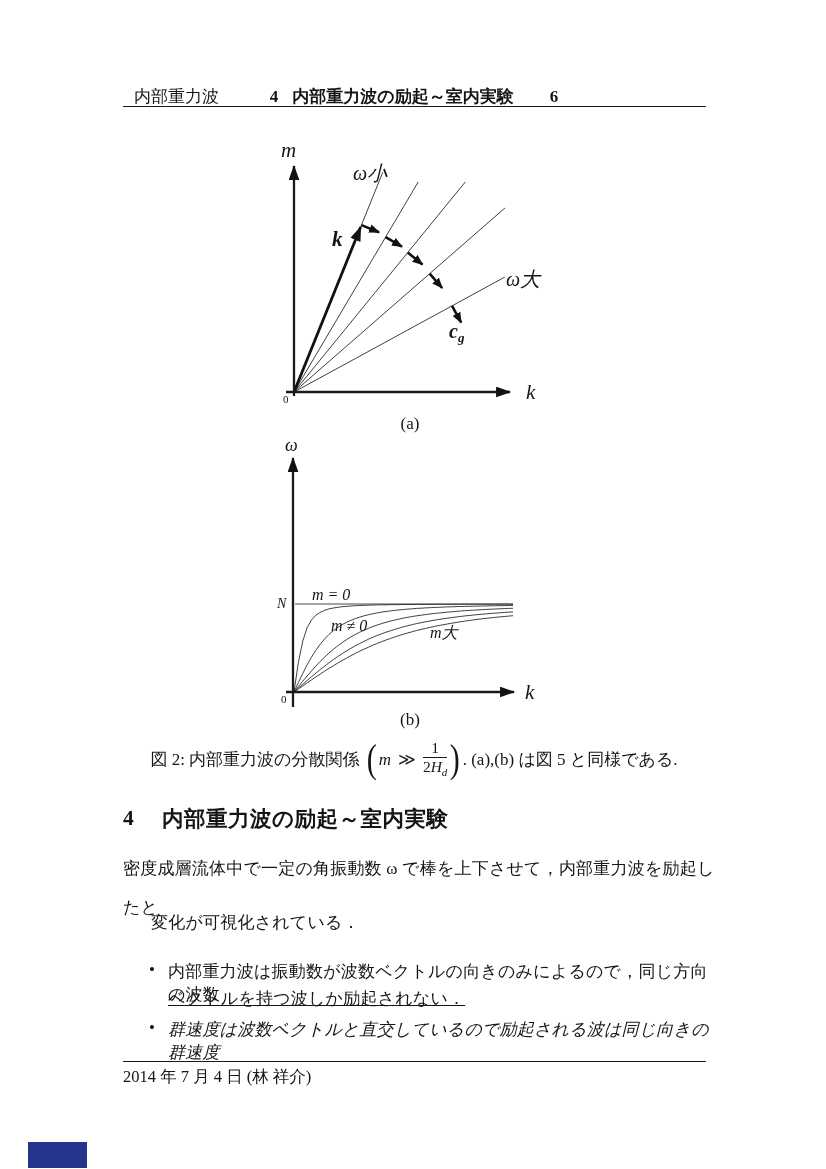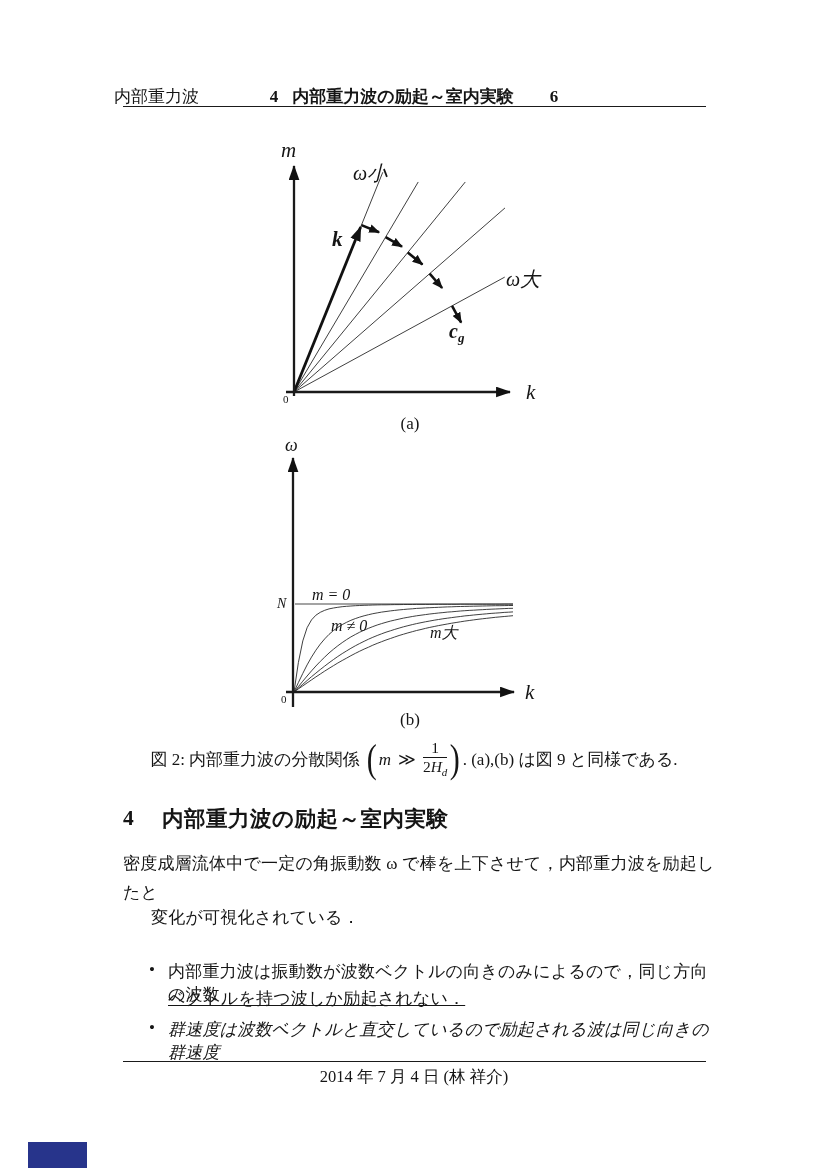--- a/index.html
+++ b/index.html
@@ -1,20 +1,20 @@
 <!DOCTYPE html>
 <html><head>
 <meta charset="utf-8">
 <style>
   html,body{margin:0;padding:0;background:#e8e8e8;}
   .page{position:relative;width:826px;height:1169px;background:#ffffff;
         font-family:"Liberation Serif","DejaVu Serif",serif;color:#151515;overflow:hidden;}
   .abs{position:absolute;}
   
-  .hdr-left{left:114px;top:85px;font-family:"Liberation Sans","DejaVu Sans",sans-serif;font-size:17px;}
+  .hdr-left{left:134px;top:85px;font-family:"Liberation Sans","DejaVu Sans",sans-serif;font-size:17px;}
   .hdr-right{left:123px;top:85px;width:582px;text-align:center;font-size:17px;}
   .hdr-right .no{font-weight:bold;font-size:17px;margin-right:14px;}
   .hdr-right .ttl{font-family:"Liberation Sans","DejaVu Sans",sans-serif;font-weight:600;}
   .hdr-right .pg{font-weight:bold;margin-left:36px;}
   .rule{left:123px;width:583px;height:0;border-top:1.5px solid #1a1a1a;}
   
   svg text{fill:#151515;}
   .mathit{font-style:italic;}
   .thin{stroke:#2a2a2a;stroke-width:0.9;}
   .axis{stroke:#1a1a1a;stroke-width:2.3;fill:none;}
@@ -27,26 +27,26 @@
   .cap2{left:123px;top:739px;width:582px;display:flex;justify-content:center;align-items:center;font-size:17px;}
   .cap2 .big{font-size:40px;font-weight:400;line-height:1;transform:scaleX(.75);margin:0 1px;}
   .cap2 .frac{display:inline-flex;flex-direction:column;align-items:center;font-size:15.5px;line-height:1.15;margin-left:7px;}
   .cap2 .frac .bar{width:100%;border-top:1.2px solid #151515;}
   .cap2 .cond i{margin-right:7px;}
   .cap2 sub{font-size:11px;}
   
   .sec-no{left:123px;top:806px;font-size:21.5px;font-weight:bold;}
   .sec-title{left:162px;top:804px;font-family:"Liberation Sans","DejaVu Sans",sans-serif;font-size:21.5px;font-weight:700;letter-spacing:.5px;}
   
-  .bodyline{left:123px;width:600px;font-size:17px;line-height:29px;letter-spacing:.2px;}
+  .bodyline{left:123px;width:600px;font-size:17px;line-height:39px;letter-spacing:.2px;}
   .bullet-dot{left:149px;font-size:17px;}
   .bullet-line{left:168px;width:555px;font-size:17px;letter-spacing:.2px;}
   
   .ftr-left{left:123px;top:1066px;font-size:16.5px;}
-  .ftr-right{left:123px;top:1066px;width:582px;text-align:center;font-size:16.5px;}
+  .ftr-right{left:123px;top:1066px;width:582px;text-align:left;font-size:16.5px;}
   .corner-marker{left:28px;top:1142px;width:59px;height:26px;}
 </style>
 </head>
 <body>
 
 <div class="page">
 
   <div class="abs hdr-left">内部重力波</div>
   <div class="abs hdr-right">
     <span class="no">4</span><span class="ttl">内部重力波の励起～室内実験</span><span class="pg">6</span>
@@ -116,21 +116,21 @@
   <div class="abs cap2">
     <span>図 2: 内部重力波の分散関係</span>
     <span class="big" style="margin-left:5px;">(</span>
     <span class="cond"><i>m</i><span>≫</span></span>
     <span class="frac">
       <span>1</span>
       <span class="bar"></span>
       <span class="den"><span>2</span><i>H</i><sub><i>d</i></sub></span>
     </span>
     <span class="big">)</span>
-    <span>. (a),(b) は図 9 と同様である.</span>
+    <span>. (a),(b) は図 5 と同様である.</span>
   </div>
 
   <div class="abs sec-no">4</div>
   <div class="abs sec-title">内部重力波の励起～室内実験</div>
 
   <div class="abs bodyline" style="top:849px;">密度成層流体中で一定の角振動数 ω で棒を上下させて，内部重力波を励起したと</div>
   <div class="abs bodyline" style="top:903px;margin-left:28px;">変化が可視化されている．</div>
 
   <div class="abs bullet-dot" style="top:960px;">•</div>
   <div class="abs bullet-line" style="top:960px;">内部重力波は振動数が波数ベクトルの向きのみによるので，同じ方向の波数</div>

